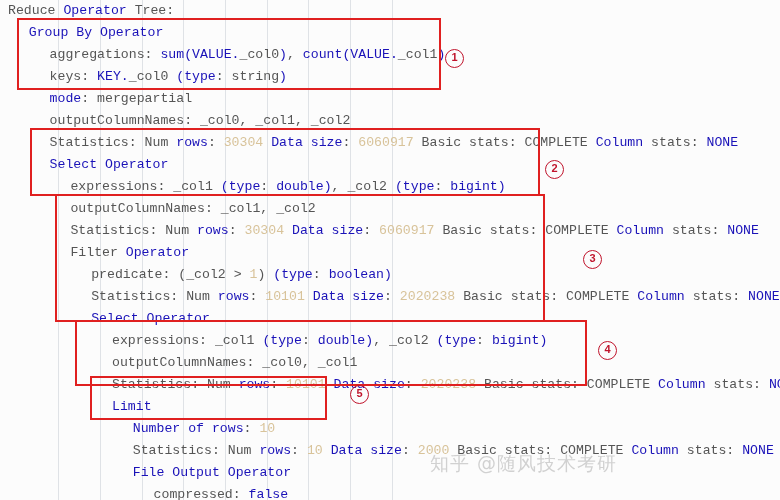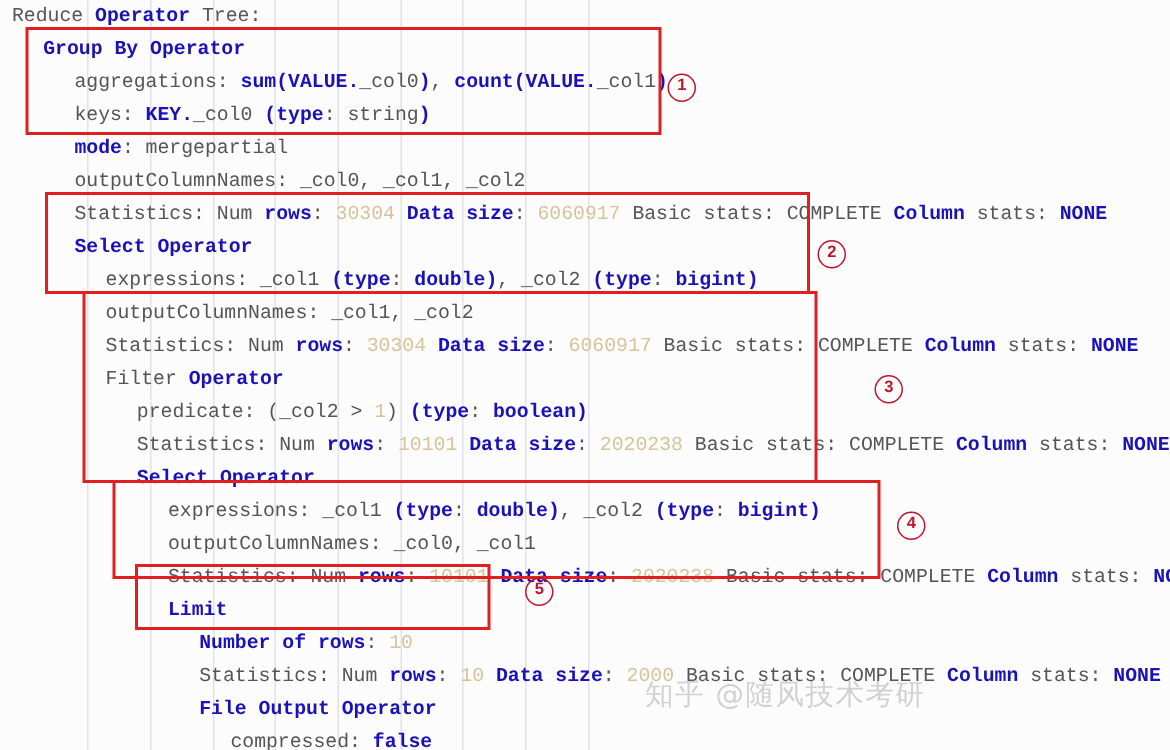--- a/index.html
+++ b/index.html
@@ -36,21 +36,21 @@
     left: 0;
     top: 0;
     z-index: 2;
     white-space: pre;
   }
   .line {
     height: 22px;
     white-space: pre;
     padding-left: 8px;
   }
-  .k   { color: #1a12b8; font-weight: bold; text-align: center; }      
+  .k   { color: #1a12b8; font-weight: normal; text-align: center; }      
   .n   { color: #d8c39a; }                          
   .p   { color: #555555; }                          
 
   
   .redbox {
     position: absolute;
     border: 2px solid #e02020;
     box-sizing: border-box;
     z-index: 3;
     pointer-events: none;

